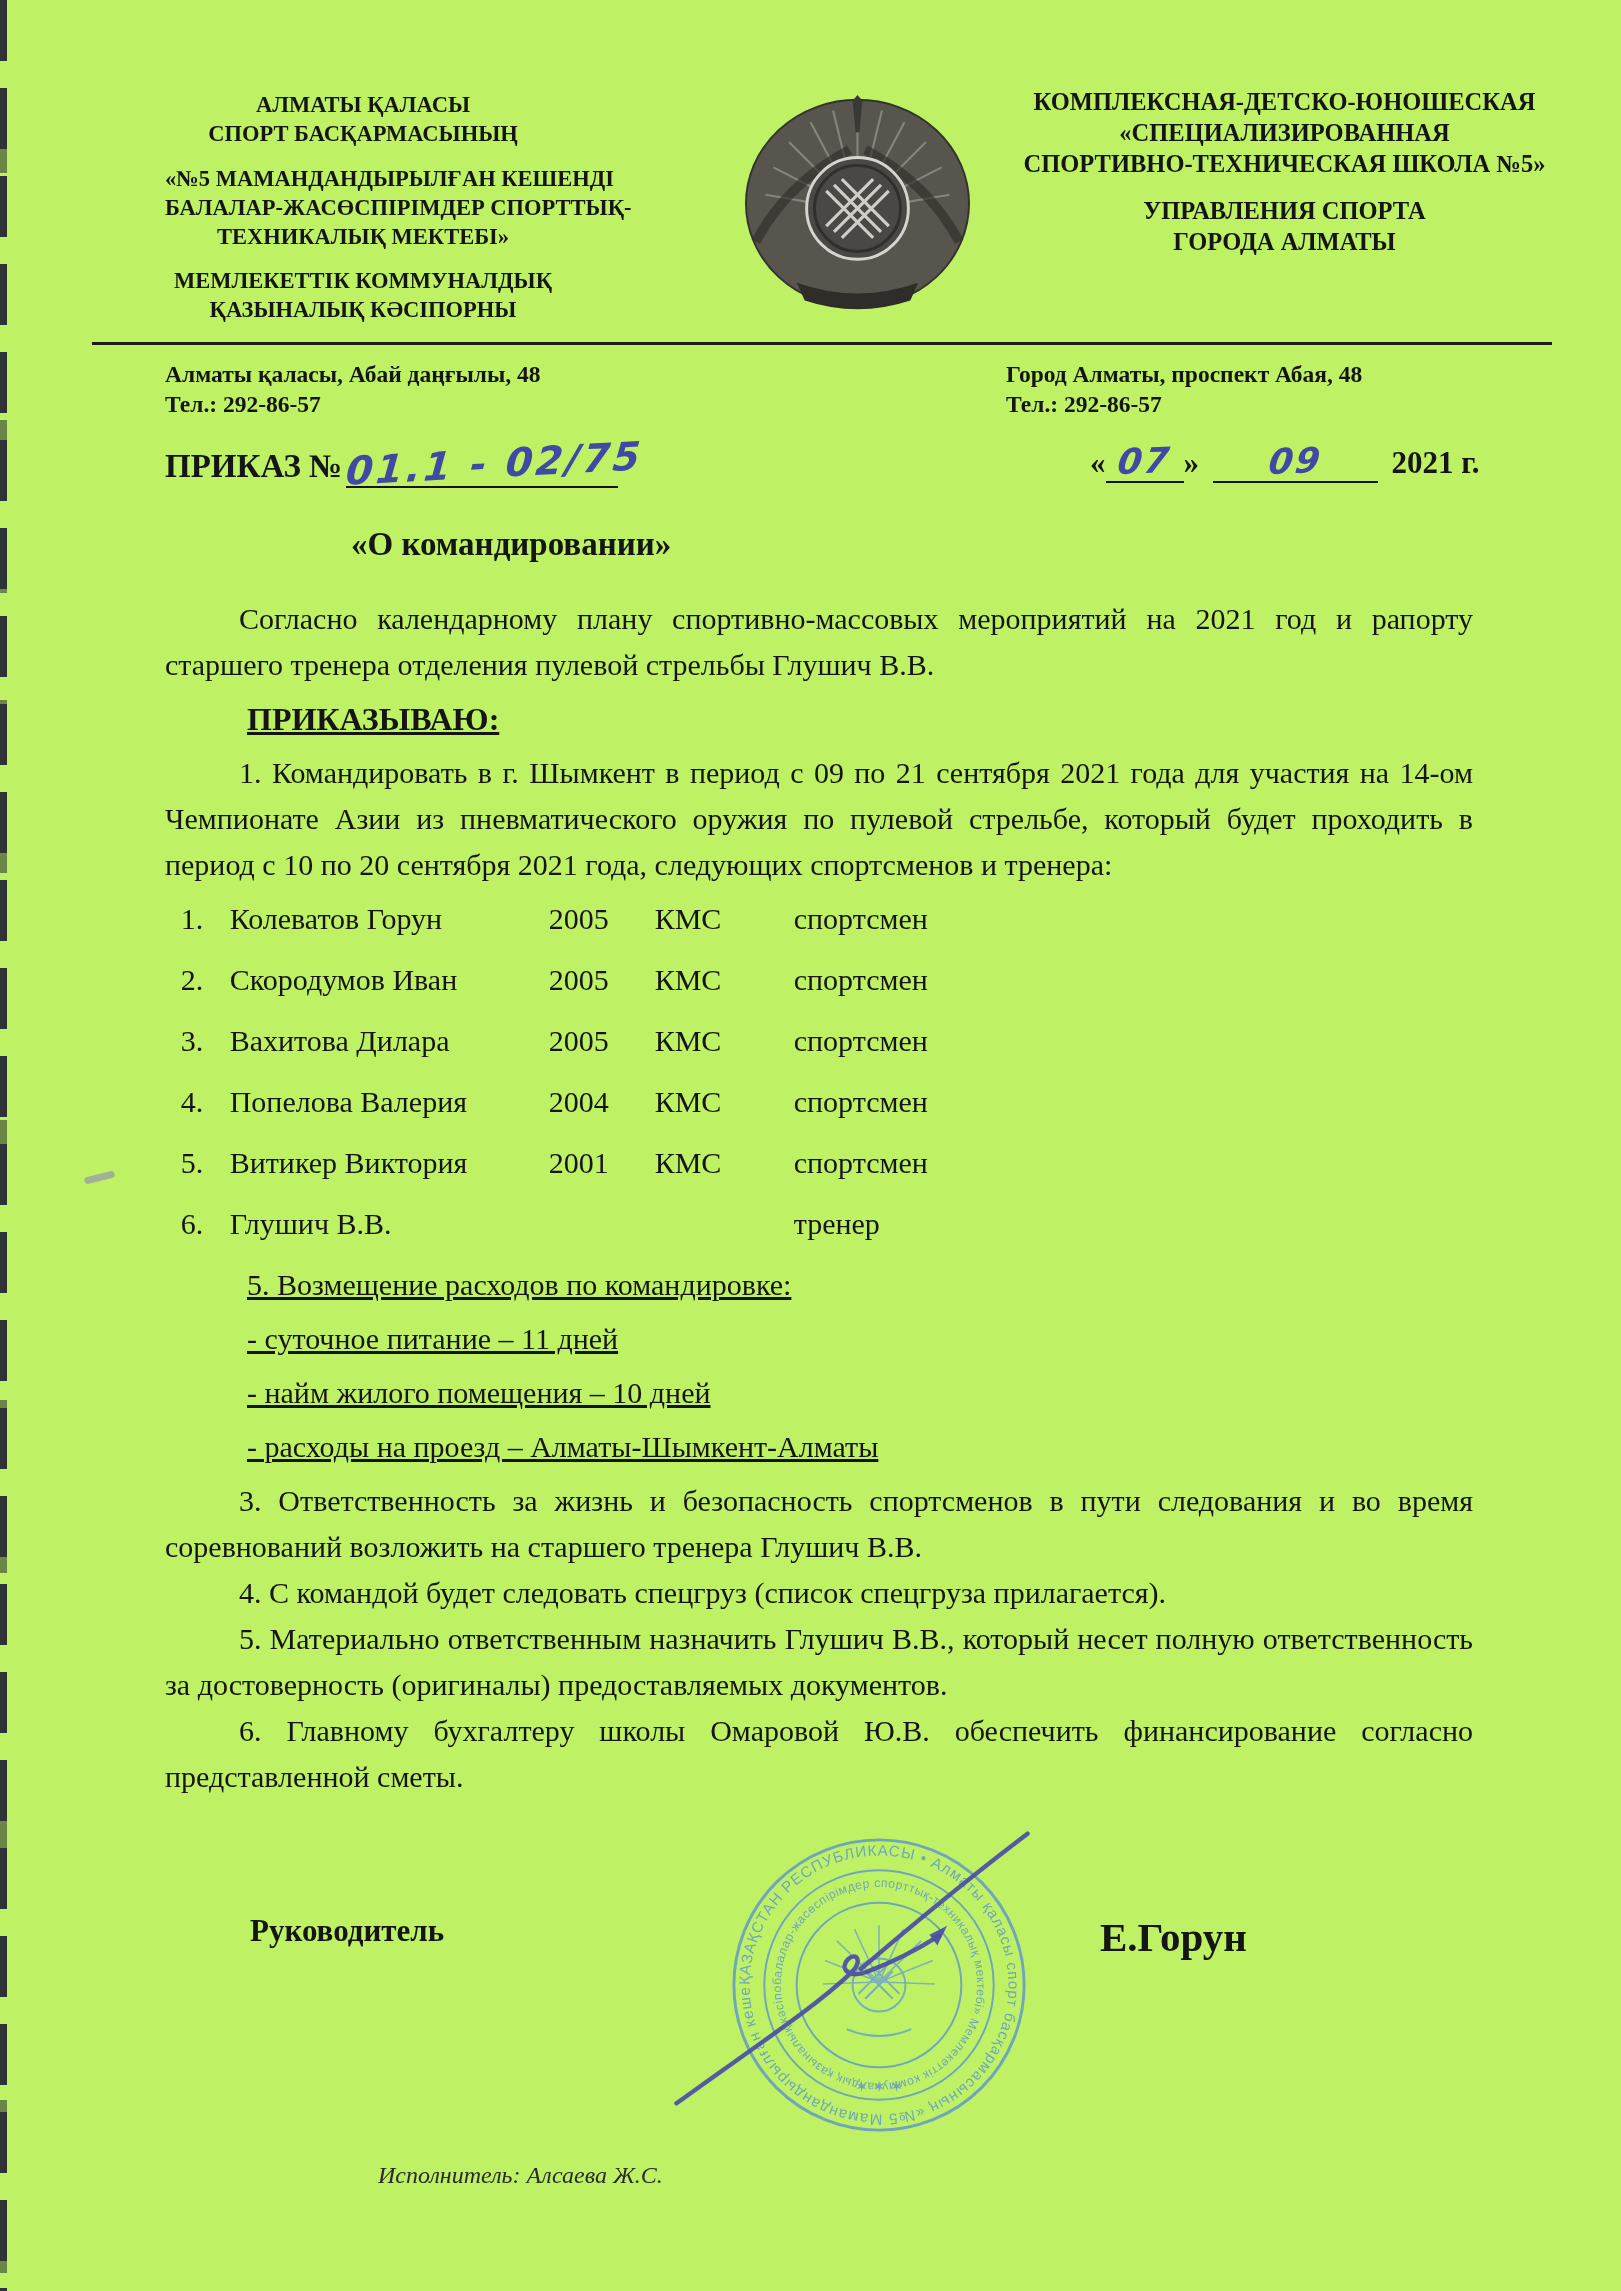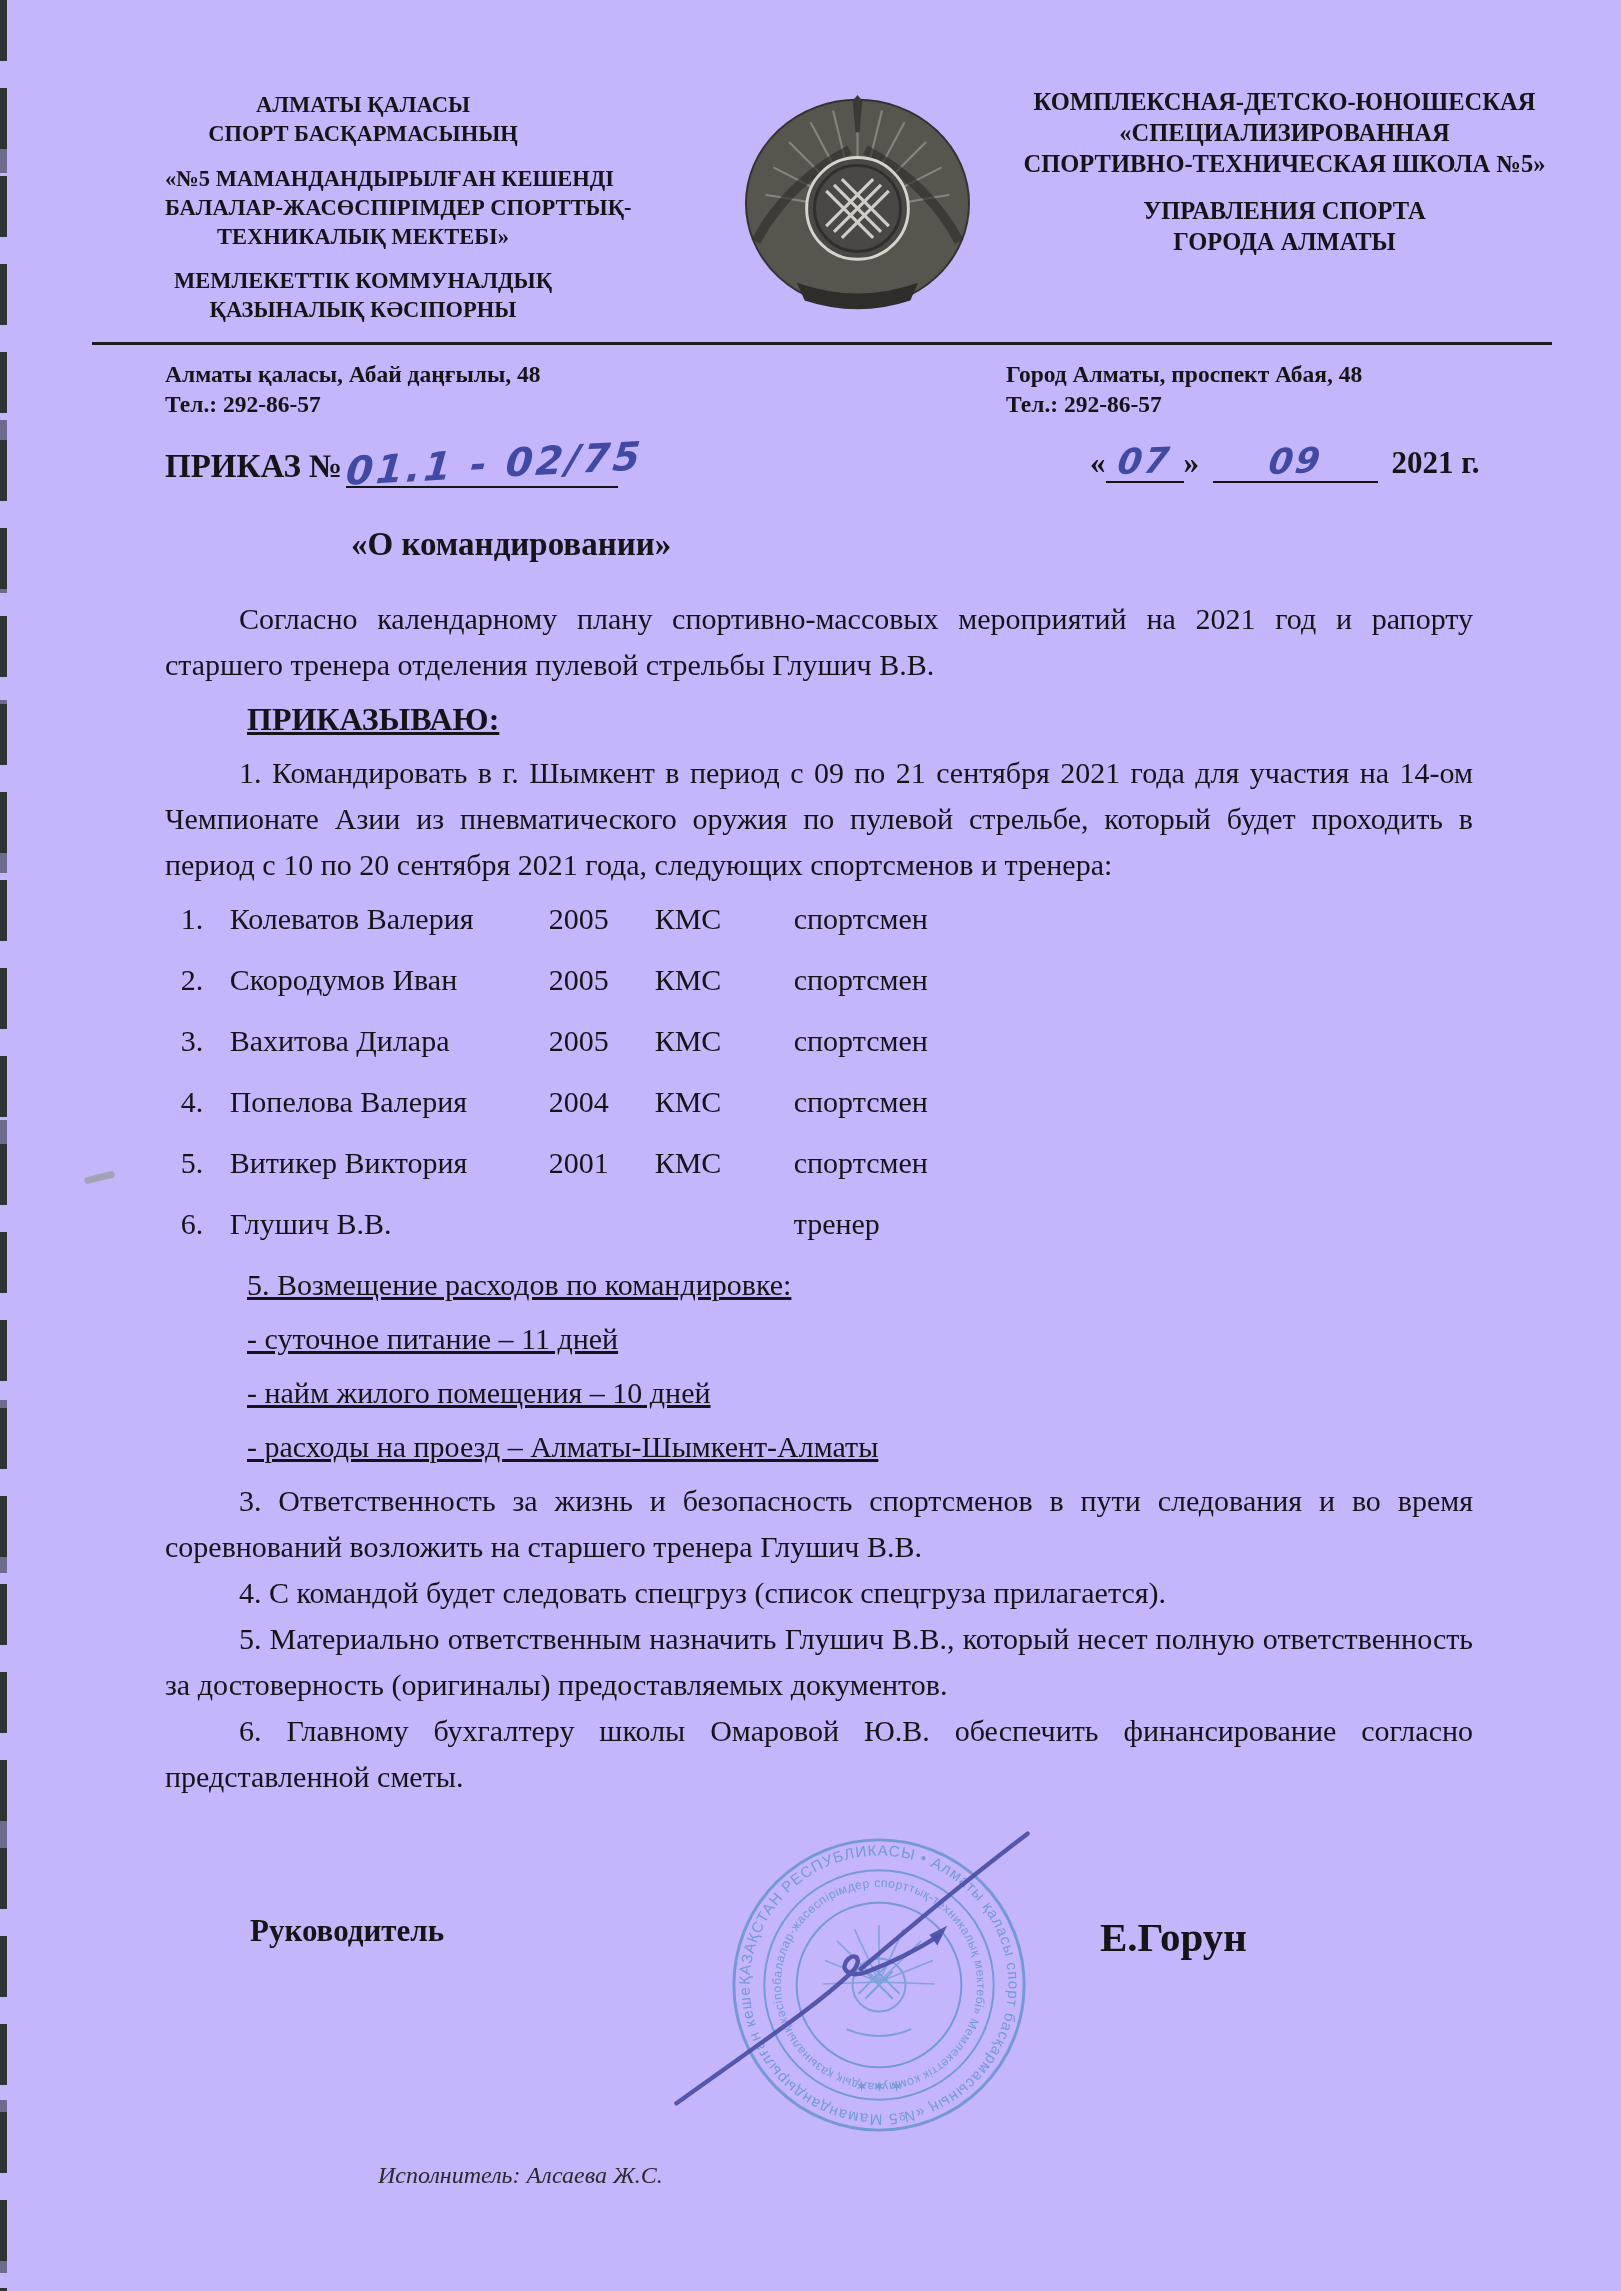--- a/index.html
+++ b/index.html
@@ -1,18 +1,18 @@
 <!DOCTYPE html>
 <html><head>
 <meta charset="utf-8">
 <style>
   html,body { margin:0; padding:0; background:#d8d8d6; }
   .page {
     position:relative; width:1621px; height:2292px; margin:0 auto;
-    background:#c4b5fd; overflow:hidden;
+    background:#bef264; overflow:hidden;
     font-family:"Liberation Serif", serif; color:#151515;
   }
   
   .edge-strip {
     position:absolute; left:0; top:0; width:6.9px; height:100%;
     background:
       repeating-linear-gradient(180deg, #2e3335 0 61px, rgba(0,0,0,0) 61px 88px),
       repeating-linear-gradient(180deg, rgba(40,45,47,.55) 0 33px, rgba(0,0,0,0) 33px 140px);
   }
   .pen-smudge {
@@ -152,21 +152,21 @@
   <div class="doc-title">«О командировании»</div>
 
   <div class="body-block">
     <p>Согласно календарному плану спортивно-массовых мероприятий на 2021 год и рапорту старшего тренера отделения пулевой стрельбы Глушич В.В.</p>
     <div class="line-left cmd-word">ПРИКАЗЫВАЮ:</div>
     <p>1. Командировать в г. Шымкент в период с 09 по 21 сентября 2021 года для участия на 14-ом Чемпионате Азии из пневматического оружия по пулевой стрельбе, который будет проходить в период с 10 по 20 сентября 2021 года, следующих спортсменов и тренера:</p>
 
     <div class="roster">
       <div class="roster-row">
         <span class="roster-cell">1.</span>
-        <span class="roster-cell">Колеватов Валерия</span>
+        <span class="roster-cell">Колеватов Горун</span>
         <span class="roster-cell">2005</span>
         <span class="roster-cell">КМС</span>
         <span class="roster-cell">спортсмен</span>
       </div>
       <div class="roster-row">
         <span class="roster-cell">2.</span>
         <span class="roster-cell">Скородумов Иван</span>
         <span class="roster-cell">2005</span>
         <span class="roster-cell">КМС</span>
         <span class="roster-cell">спортсмен</span>

